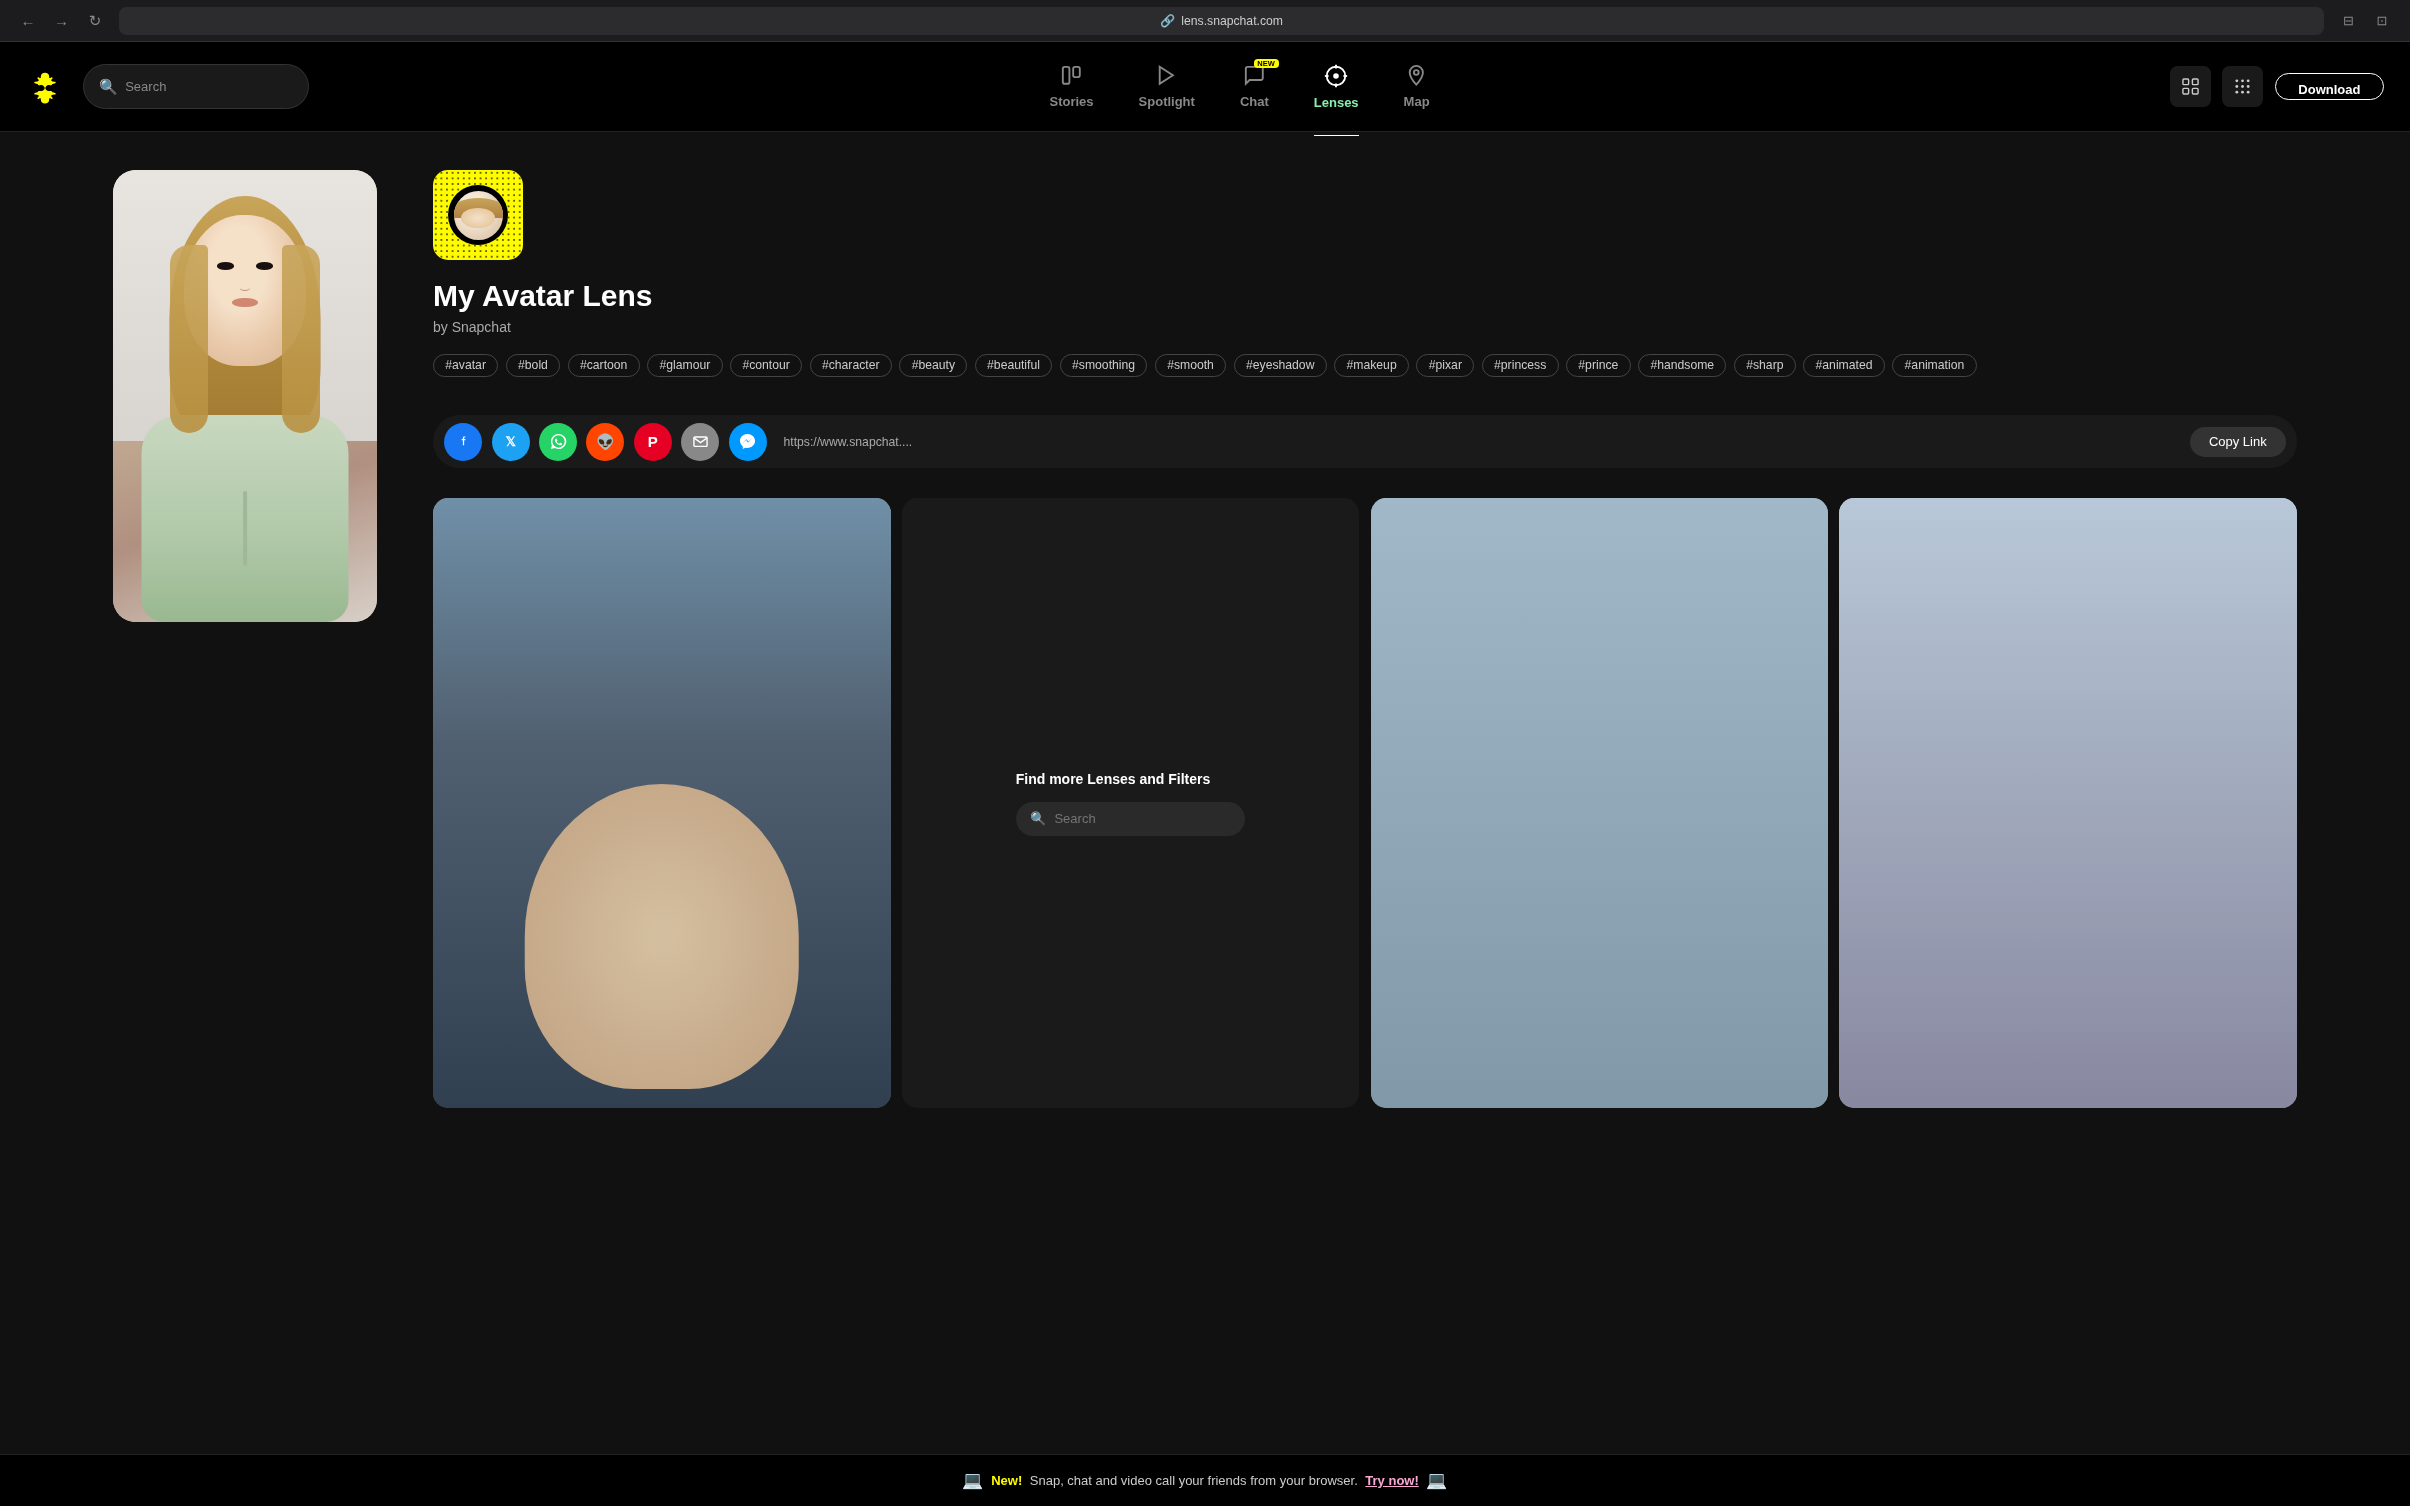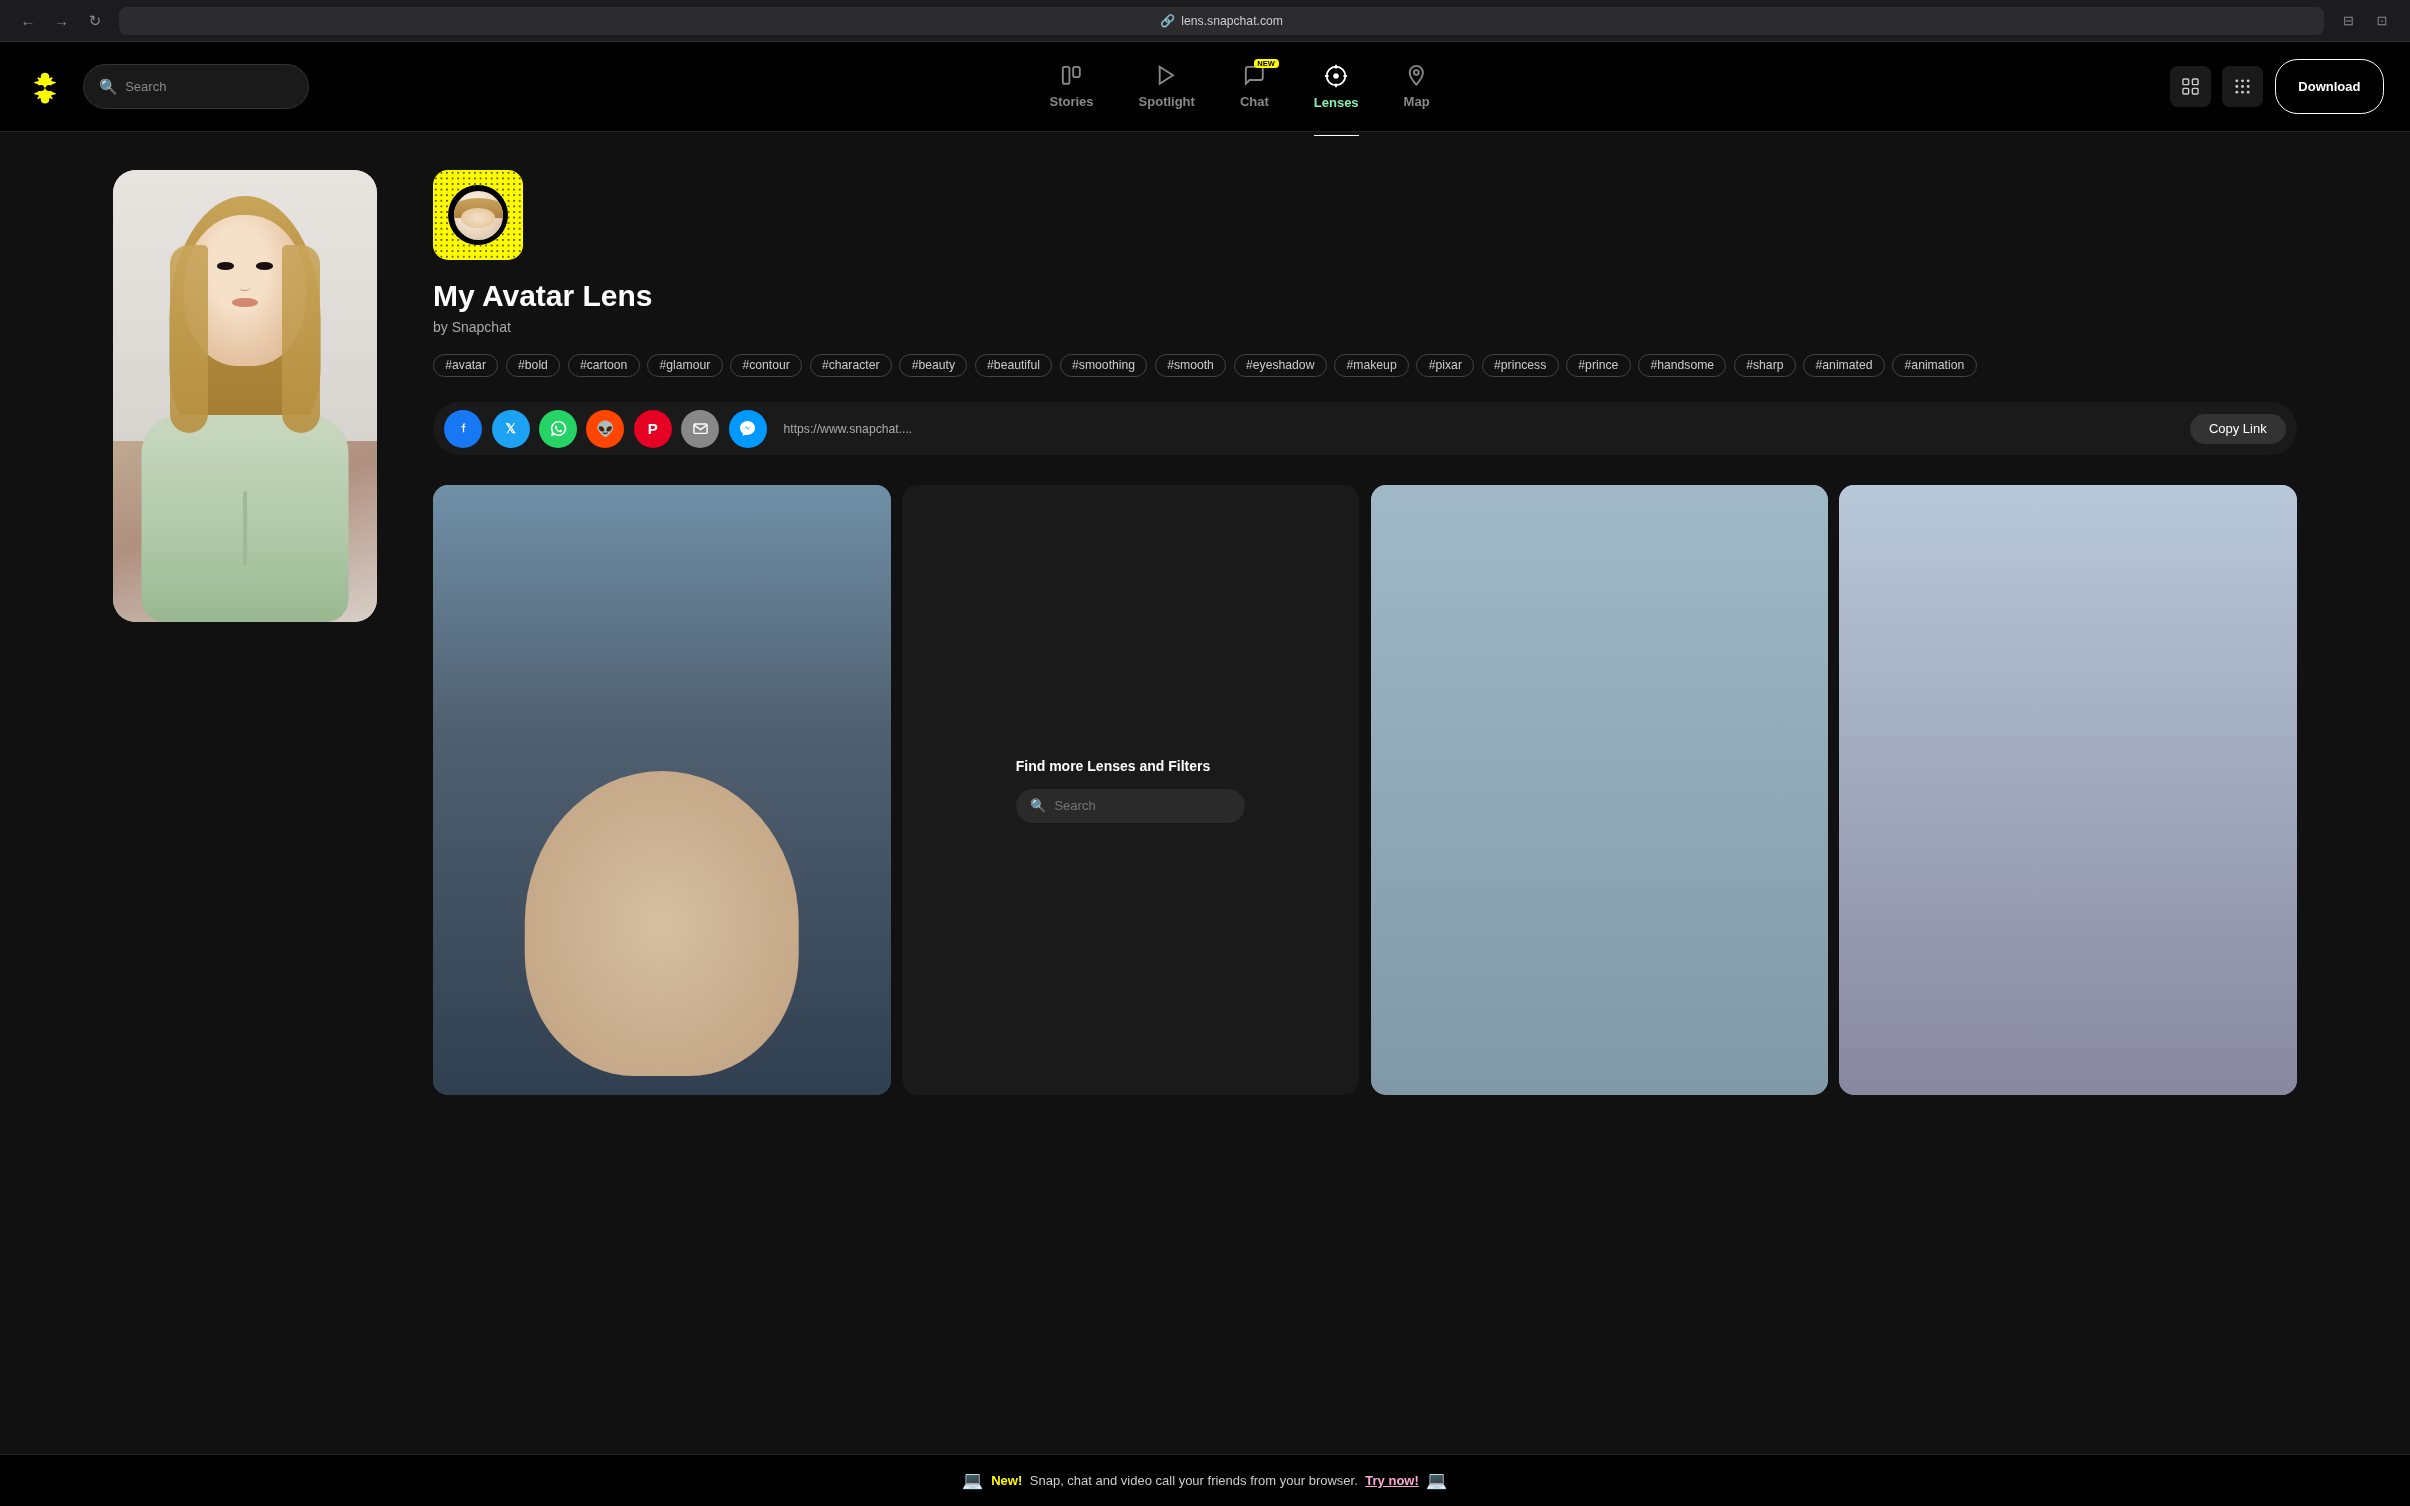--- a/index.html
+++ b/index.html
@@ -164,21 +164,21 @@
     }
     .download-btn {
       background: transparent;
       border: 1.9px solid #fff;
       border-radius: 22.6px;
       color: #fff;
       font-size: 13px;
       font-weight: 600;
       padding: 7.5px 22.6px;
       cursor: pointer;
-      height: 55px;
+      height: 27px;
     }
 
     
     .main-content {
       flex: 1;
       display: flex;
       padding: 38px 113px;
       gap: 56px;
       background: #111;
     }
@@ -254,21 +254,21 @@
     .lens-creator {
       font-size: 14px;
       color: #aaa;
       margin-bottom: 19px;
     }
 
     .tags-container {
       display: flex;
       flex-wrap: wrap;
       gap: 7.5px;
-      margin-bottom: 25px;
+      margin-bottom: 38px;
     }
     .tag {
       background: transparent;
       border: 0.9px solid #444;
       border-radius: 19px;
       padding: 3.8px 11.3px;
       font-size: 12.2px;
       color: #ccc;
       cursor: pointer;
     }

